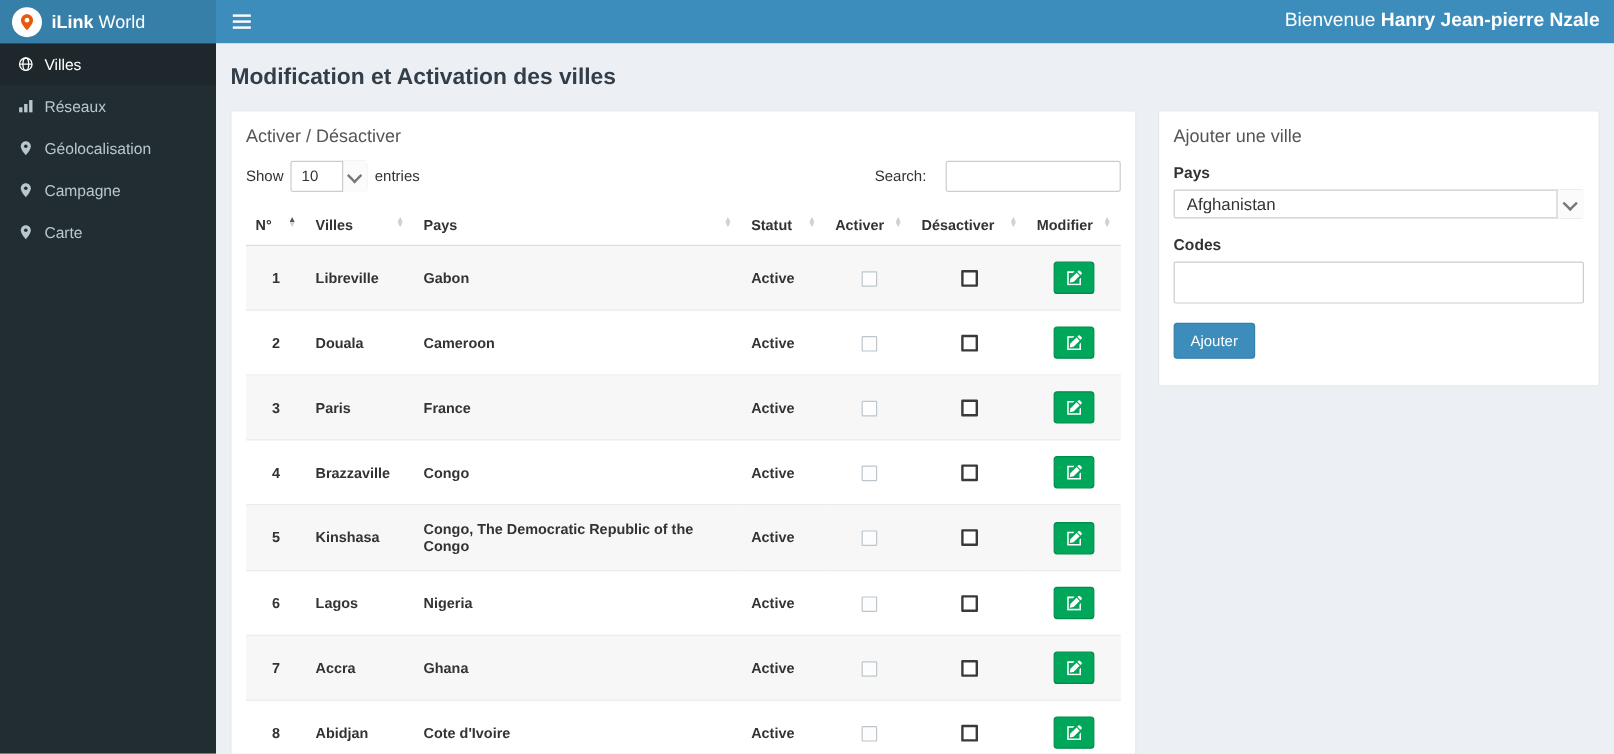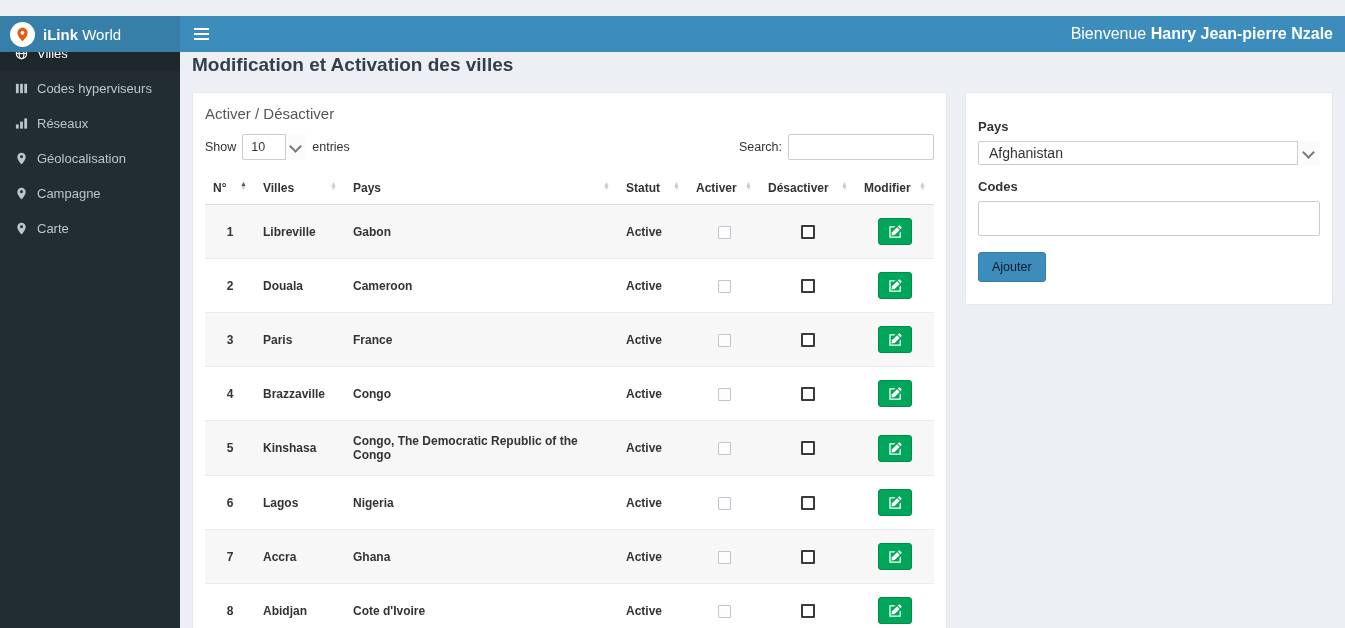--- a/index.html
+++ b/index.html
@@ -4,21 +4,21 @@
 <style>
   * { box-sizing: border-box; margin: 0; padding: 0; }
   html, body { width: 1345px; height: 628px; overflow: hidden; }
   body {
     font-family: "Liberation Sans", sans-serif;
     background: var(--page-bg, #ecf0f5);
     color: #333;
   }
 
   
-  .navbar { position: absolute; top: 16px; left: 0; right: 0; height: 36px; display: flex; background: var(--navbar, #3c8dbc); z-index: 5; }
+  .navbar { position: absolute; top: 0; left: 0; right: 0; height: 36px; display: flex; background: var(--navbar, #3c8dbc); z-index: 5; }
   .brand { width: 180px; height: 36px; background: var(--logo-bg, #367fa9); display: flex; align-items: center; gap: 8px; padding: 0 10px; cursor: pointer; }
   .logo-badge { width: 25px; height: 25px; border-radius: 50%; background: #fff; display: flex; align-items: center; justify-content: center; flex-shrink: 0; }
   .brand-text { color: #fff; font-size: 15px; white-space: nowrap; }
   .brand-text b { font-weight: bold; }
   .navbar-rest { flex: 1; display: flex; align-items: center; }
   .hamburger { padding: 10px 14px; cursor: pointer; display: flex; flex-direction: column; gap: 3px; }
   .hamburger i { display: block; width: 15px; height: 2px; background: #fff; }
   .welcome { margin-left: auto; padding-right: 12px; color: #fff; font-size: 16px; }
   .welcome b { font-weight: bold; }
 
@@ -35,21 +35,21 @@
 
   .panel { background: #fff; border: 1px solid #e6e9ec; border-radius: 2px; padding: 12px; }
   .panel-title { font-size: 15px; font-weight: normal; color: #555; margin-bottom: 12px; }
 
   .table-panel { flex: 1; min-width: 0; }
   .add-panel { width: 368px; flex-shrink: 0; padding-bottom: 22px; }
 
   
   .dt-controls { display: flex; justify-content: space-between; align-items: flex-end; margin: 6px 0 12px 0; font-size: 12.5px; }
   .dt-length { display: flex; align-items: center; gap: 6px; }
-  .dt-search { display: flex; align-items: center; gap: 6px; }
+  .dt-search { display: flex; align-items: center; gap: 16px; }
   .dt-search input { width: 146px; height: 26px; border: 1px solid #c8cdd2; border-radius: 2px; padding: 0 6px; font-size: 12.5px; font-family: inherit; }
 
   
   .select-wrap { position: relative; display: inline-block; }
   .select-wrap select { appearance: none; -webkit-appearance: none; border: 1px solid #c8cdd2; background: #fff; color: #333; font-family: inherit; border-radius: 2px; width: 100%; }
   .select-wrap::before { content: ""; position: absolute; right: 0; top: 0; bottom: 0; width: 20px; border-left: 1px solid #c8cdd2; background: #fbfbfb; pointer-events: none; }
   .select-wrap::after { content: ""; position: absolute; right: 6px; top: 50%; width: 7px; height: 7px; margin-top: -5px; border-right: 2px solid #777; border-bottom: 2px solid #777; transform: rotate(45deg); pointer-events: none; }
   .select-small { width: 64px; }
   .select-small select { height: 26px; font-size: 12.5px; padding: 0 24px 0 8px; }
   .select-big { width: 100%; }
@@ -73,21 +73,21 @@
 
   
   .cb-a { appearance: none; -webkit-appearance: none; width: 13px; height: 13px; border: 1px solid #bcc6cc; background: #fdfdfd; border-radius: 1px; vertical-align: middle; }
   .cb-d { appearance: none; -webkit-appearance: none; width: 14px; height: 14px; border: 2px solid #3a3a3a; background: #fff; border-radius: 1px; vertical-align: middle; cursor: pointer; }
 
   .btn-edit { background: var(--success, #00a65a); border: 1px solid var(--success-border, #008d4c); border-radius: 3px; width: 34px; height: 27px; cursor: pointer; display: inline-flex; align-items: center; justify-content: center; }
 
   
   .add-panel .form-label { display: block; font-size: 13px; font-weight: bold; color: #333; margin: 14px 0 7px 0; }
   .add-panel input[type=text] { width: 100%; height: 35px; border: 1px solid #c8cdd2; border-radius: 2px; padding: 0 10px; font-size: 14px; font-family: inherit; }
-  .btn-primary { margin-top: 16px; background: var(--primary, #3c8dbc); border: 1px solid var(--logo-bg, #367fa9); color: #0f172a; font-size: 12.5px; font-family: inherit; padding: 7px 13px; border-radius: 3px; cursor: pointer; }
+  .btn-primary { margin-top: 16px; background: var(--primary, #3c8dbc); border: 1px solid var(--logo-bg, #367fa9); color: #ffffff; font-size: 12.5px; font-family: inherit; padding: 7px 13px; border-radius: 3px; cursor: pointer; }
 </style>
 </head>
 <body>
 
 <header class="navbar">
   <div class="brand">
     <span class="logo-badge">
       <svg width="15" height="15" viewBox="0 0 14 14">
         <path d="M7 .8C4.4.8 2.3 2.9 2.3 5.5c0 3.4 4.7 7.7 4.7 7.7s4.7-4.3 4.7-7.7C11.7 2.9 9.6.8 7 .8z" fill="#e8590c"></path>
         <circle cx="7" cy="5.4" r="1.8" fill="#fff"></circle>
@@ -110,30 +110,20 @@
 <aside class="sidebar">
   <div class="side-item active">
     <span class="sicon">
       <svg width="13" height="13" viewBox="0 0 14 14" fill="none" stroke="currentColor" stroke-width="1.2">
           <circle cx="7" cy="7" r="5.6"></circle>
           <ellipse cx="7" cy="7" rx="2.6" ry="5.6"></ellipse>
           <path d="M1.4 7h11.2"></path>
         </svg>
     </span>
     <span>Villes</span>
-  </div>
-  <div class="side-item">
-    <span class="sicon">
-      <svg width="13" height="13" viewBox="0 0 14 14" fill="currentColor">
-          <rect x="1" y="2" width="3" height="10" rx="0.8"></rect>
-          <rect x="5.5" y="2" width="3" height="10" rx="0.8"></rect>
-          <rect x="10" y="2" width="3" height="10" rx="0.8"></rect>
-        </svg>
-    </span>
-    <span>Codes hyperviseurs</span>
   </div>
   <div class="side-item">
     <span class="sicon">
       <svg width="13" height="13" viewBox="0 0 14 14" fill="currentColor">
           <rect x="1" y="8" width="3" height="4.5"></rect>
           <rect x="5.5" y="5" width="3" height="7.5"></rect>
           <rect x="10" y="1.5" width="3" height="11"></rect>
         </svg>
     </span>
     <span>Réseaux</span>
@@ -366,20 +356,21 @@
       </button>
     </td>
   </tr>
 
 </tbody>
       </table>
 
     </section>
 
     <section class="panel add-panel">
+      <h2 class="panel-title">Ajouter une ville</h2>
 
       <label class="form-label">Pays</label>
       <span class="select-wrap select-big">
         <select><option>Afghanistan</option></select>
       </span>
 
       <label class="form-label">Codes</label>
       <input type="text" style="">
 
       <br>

